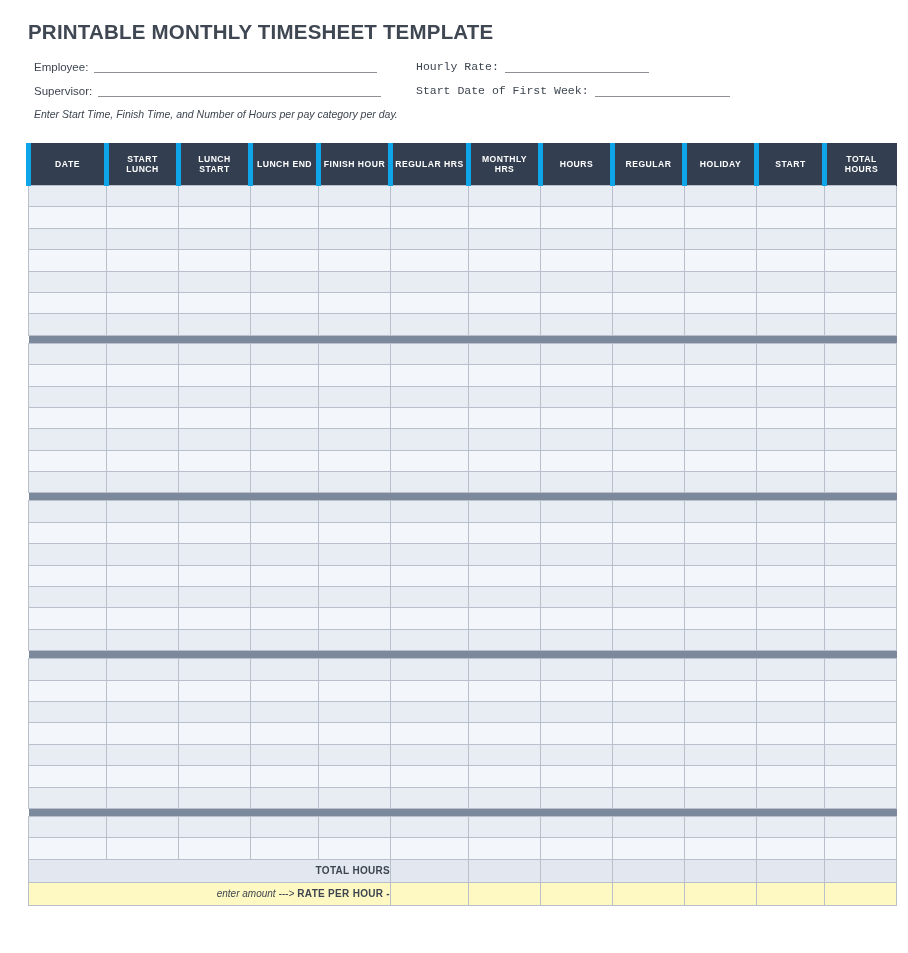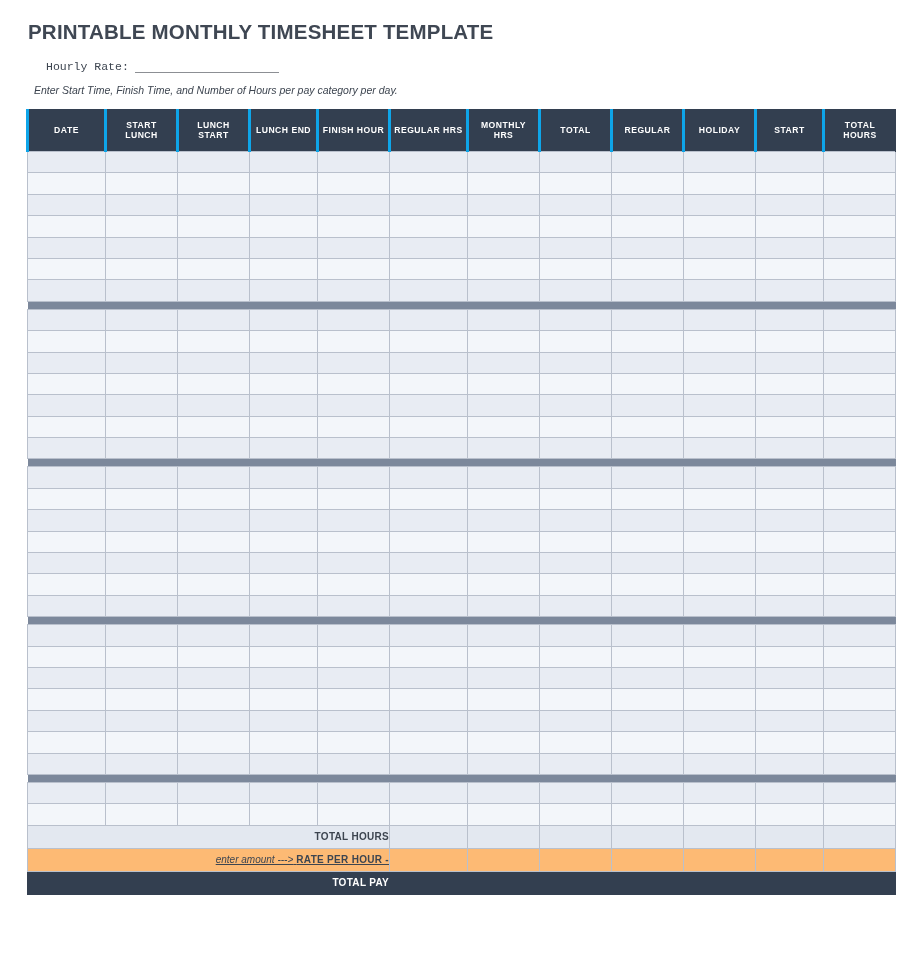--- a/index.html
+++ b/index.html
@@ -55,39 +55,39 @@
     flex: 1 1 auto;
   }
   .meta-line.lw1 { width: 283px; flex: none; }
   .meta-line.lw2 { width: 144px; flex: none; }
   .meta-line.lw3 { width: 283px; flex: none; }
   .meta-line.lw4 { width: 135px; flex: none; }
   .note {
     font-size: 10.5px;
     font-style: italic;
     color: #3d4550;
-    margin: 2px 0 13px 10px;
+    margin: 2px 0 23px 10px;
   }
 
   table.ts {
     border-collapse: collapse;
     table-layout: fixed;
     width: 862px;
     margin-left: 2px;
   }
   table.ts th {
     background: #333f50;
     color: #ffffff;
     font-size: 8.6px;
     font-weight: bold;
     letter-spacing: 0.5px;
     text-align: center;
     padding: 6px 2px;
     height: 30px;
-    border-left: 3px solid #0ea5e9;
+    border-left: 5px solid #0ea5e9;
     border-right: 1px solid #333f50;
     vertical-align: middle;
   }
   table.ts td {
     height: 20.4px;
     border: 1px solid #b9c0cc;
     padding: 0;
   }
   tr.band-even td { background: #e8ecf3; }
   tr.band-odd td { background: #f3f6fa; }
@@ -95,23 +95,22 @@
     background: #7c889b;
     height: 7px;
     border: none;
     padding: 0;
   }
   tr.total-hours td {
     background: #e3e8f0;
     height: 22px;
   }
   tr.rate td {
-    background: #fdba74;
+    background: #fef9c3;
     height: 22px;
-    text-decoration: underline;
   }
   tr.total-pay td {
     background: #333f50;
     height: 22px;
     border-color: #333f50;
   }
   td.label-cell {
     text-align: right;
     font-size: 10px;
     font-weight: bold;
@@ -152,23 +151,37 @@
 </style>
 </head>
 <body>
 
 <div class="page">
 
   <div class="doc-title">PRINTABLE MONTHLY TIMESHEET TEMPLATE</div>
 
   <div class="meta">
     <div class="meta-row">
+      <div class="meta-cell left">
+        <span class="meta-label">Employee:</span>
+        <span class="meta-line lw1"></span>
+      </div>
       <div class="meta-cell">
         <span class="meta-label second">Hourly Rate:</span>
         <span class="meta-line lw2"></span>
+      </div>
+    </div>
+    <div class="meta-row">
+      <div class="meta-cell left">
+        <span class="meta-label">Supervisor:</span>
+        <span class="meta-line lw3"></span>
+      </div>
+      <div class="meta-cell">
+        <span class="meta-label second">Start Date of First Week:</span>
+        <span class="meta-line lw4"></span>
       </div>
     </div>
   </div>
 
   <div class="note">Enter Start Time, Finish Time, and Number of Hours per pay category per day.</div>
 
   <table class="ts">
     <colgroup>
       <col class="c-date">
         <col class="c-start">
@@ -185,21 +198,21 @@
     </colgroup>
     <thead>
       <tr>
         <th>DATE</th>
         <th>START LUNCH</th>
         <th>LUNCH START</th>
         <th>LUNCH END</th>
         <th>FINISH HOUR</th>
         <th>REGULAR HRS</th>
         <th>MONTHLY HRS</th>
-        <th>TOTAL</th>
+        <th>HOURS</th>
         <th>REGULAR</th>
         <th>HOLIDAY</th>
         <th>START</th>
         <th>TOTAL HOURS</th>
       </tr>
     </thead>
     <tbody id="ts-body">
         <tr class="band-even">
           <td></td>
           <td></td>
@@ -647,25 +660,15 @@
       <tr class="rate">
         <td class="label-cell" colspan="5"><span class="pre">enter amount ---&gt;</span> <span>RATE PER HOUR -</span></td>
         <td></td>
         <td></td>
         <td></td>
         <td></td>
         <td></td>
         <td></td>
         <td class="hatched"></td>
       </tr>
-      <tr class="total-pay">
-        <td class="label-cell" colspan="5">TOTAL PAY</td>
-        <td></td>
-        <td></td>
-        <td></td>
-        <td></td>
-        <td></td>
-        <td></td>
-        <td></td>
-      </tr>
     </tbody>
   </table>
 </div>
 
 </body></html>

